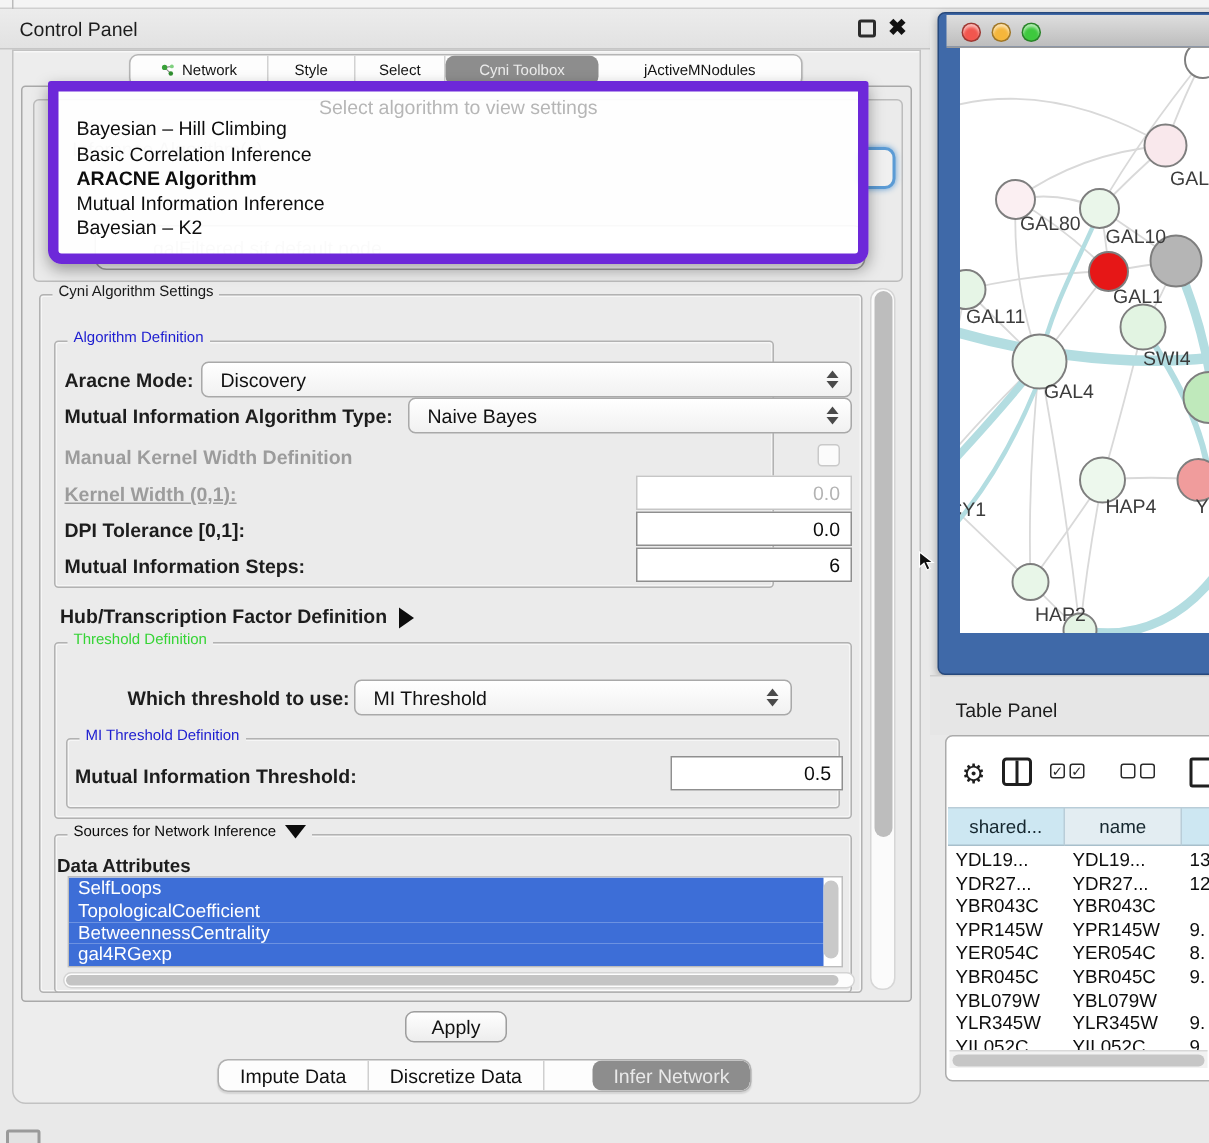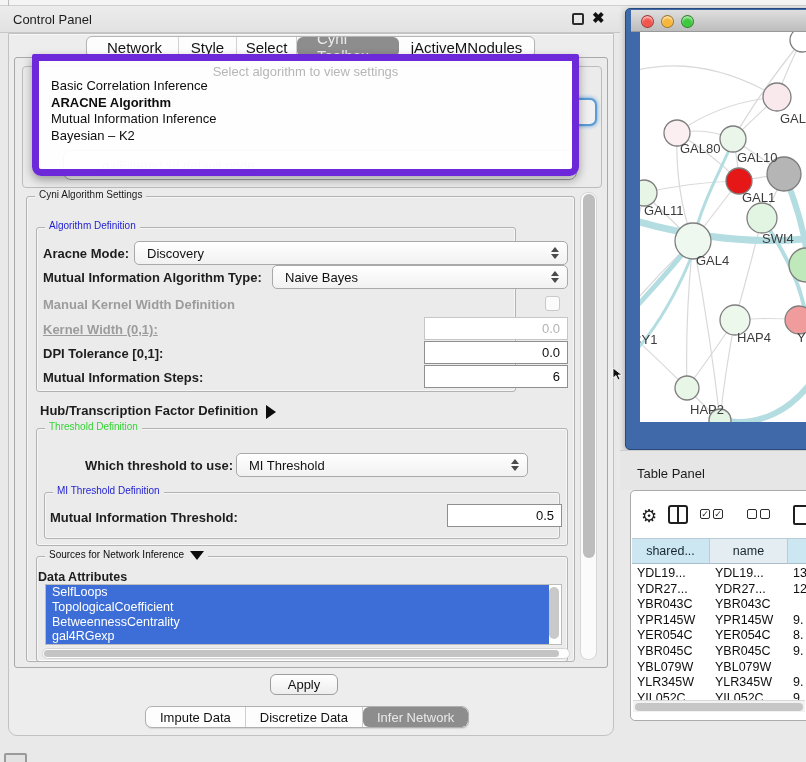--- a/index.html
+++ b/index.html
@@ -15,21 +15,21 @@
   #cp-titlebar { left:0; top:6px; width:620px; height:27px; background:linear-gradient(#ececec,#e2e2e2); border-bottom:1px solid #c6c6c6; }
   #cp-title { left:13px; top:12px; font-size:13px; color:#1c1c1c; }
   #cp-float { left:572px; top:13px; width:12px; height:12px; border:2px solid #2c2c2c; border-radius:2px; }
   #cp-close { left:592px; top:9px; font-size:15px; font-weight:bold; color:#111; }
 
   #cp-outer { left:8px; top:33px; width:606px; height:703px; background:#ededed; border:1px solid #c2c2c2; border-radius:0 0 9px 9px; box-shadow:inset 0 1px 0 #f8f8f8; }
   #cp-inner { left:14px; top:57px; width:594px; height:611px; background:#ebebeb; border:1px solid #a9a9a9; border-radius:3px; }
 
   
   #cp-tabs { left:86px; top:36px; height:22px; display:flex; border:1px solid #b5b5b5; border-radius:6px; background:#fdfdfd; overflow:hidden; z-index:15; box-shadow:0 1px 1px rgba(0,0,0,.12); }
-  .tabseg { display:flex; align-items:center; justify-content:center; font-size:15px; color:#141414; border-right:1px solid #d2d2d2; padding:0 20px; }
+  .tabseg { display:flex; align-items:center; justify-content:center; font-size:10px; color:#141414; border-right:1px solid #d2d2d2; padding:0 20px; }
   .tabseg:last-child { border-right:none; }
   .tabseg.sel { background:#8d8d8d; color:#ececec; border-radius:6px; border-right:none; }
 
   
   #ghost-frame { left:22px; top:66px; width:580px; height:122px; border:1px solid #bcbcbc; border-radius:4px; z-index:4; }
   #ghost-label { left:48px; top:92px; font-size:13px; color:#9a9a9a; z-index:5; }
   #ghost-combo { left:63px; top:150px; width:514px; height:30px; border:1px solid #9f9f9f; border-radius:8px; background:#fff; z-index:5; }
   #ghost-combo-text { left:38px; top:7px; font-size:13px; color:#adadad; position:absolute; }
   #ghost-focus-btn { left:571px; top:98px; width:26px; height:28px; border:2px solid #5b9bd5; border-radius:7px; background:#f0f0f0; box-shadow:0 0 4px #5b9bd5; z-index:6; }
 
@@ -71,21 +71,21 @@
 
   
   #set-scroll-track { left:580px; top:192px; width:17px; height:468px; background:#fbfbfb; border:1px solid #d6d6d6; border-radius:8px; }
   #set-scroll-thumb { left:583px; top:194px; width:12px; height:364px; background:#bdbdbd; border-radius:6px; }
 
   #apply-btn { left:270px; top:674px; width:68px; height:21px; background:linear-gradient(#ffffff,#ededed); border:1px solid #9e9e9e; border-radius:6px; font-size:13px; color:#111; display:flex; align-items:center; justify-content:center; }
 
   #bottom-tabs { left:145px; top:706px; height:22px; display:flex; border:1px solid #b0b0b0; border-radius:7px; background:#fdfdfd; overflow:hidden; box-shadow:0 1px 1px rgba(0,0,0,.1); }
   .btabseg { display:flex; align-items:center; justify-content:center; font-size:13px; color:#111; border-right:1px solid #cfcfcf; padding:0 14px; }
   .btabseg:last-child { border-right:none; }
-  .btabseg.sel { background:#8d8d8d; color:#e9e9e9; border-radius:6px; }
+  .btabseg.sel { background:#8d8d8d; color:#e9e9e9; border-radius:6px;margin-left:32px; }
 
   #bl-button { left:4px; top:753px; width:23px; height:20px; border:2px solid #9a9a9a; background:#e2e2e2; border-radius:2px; }
 
   
   #net-window { left:625px; top:8px; width:190px; height:442px; background:#3f69a8; border:1px solid #27497c; border-radius:5px 0 0 5px; box-shadow:0 2px 6px rgba(0,0,0,.3); }
   #net-titlebar { left:631px; top:10px; width:175px; height:22px; background:linear-gradient(#dedede,#bdbdbd); border-bottom:1px solid #9a9a9a; }
   .light { position:absolute; top:15px; width:13px; height:13px; border-radius:50%; border:1px solid rgba(0,0,0,.35); box-shadow:inset 0 2px 2px rgba(255,255,255,.6); }
   #net-canvas { left:640px; top:32px; width:166px; height:390px; background:#fff; overflow:hidden; }
   #net-canvas svg { position:absolute; left:0; top:0; }
 
@@ -152,20 +152,21 @@
 <div class="abs" id="ghost-frame"></div>
 <div class="abs" id="ghost-label">Inference Algorithm(s)</div>
 <div class="abs" id="ghost-combo">
   <span id="ghost-combo-text">galFiltered.sif default node</span>
 </div>
 <div class="abs" id="ghost-focus-btn"></div>
 
 <div class="abs" id="algo-popup">
   <div id="algo-placeholder">Select algorithm to view settings</div>
   <div id="algo-items">
+      <div class="algo-item">Bayesian – Hill Climbing</div>
       <div class="algo-item">Basic Correlation Inference</div>
       <div class="algo-item hl">ARACNE Algorithm</div>
       <div class="algo-item">Mutual Information Inference</div>
       <div class="algo-item">Bayesian – K2</div>
     </div>
 </div>
 
 <div class="group" style="left:26px; top:196px; width:549px; height:466px;">
   <span class="gtitle">Cyni Algorithm Settings</span>
 </div>

